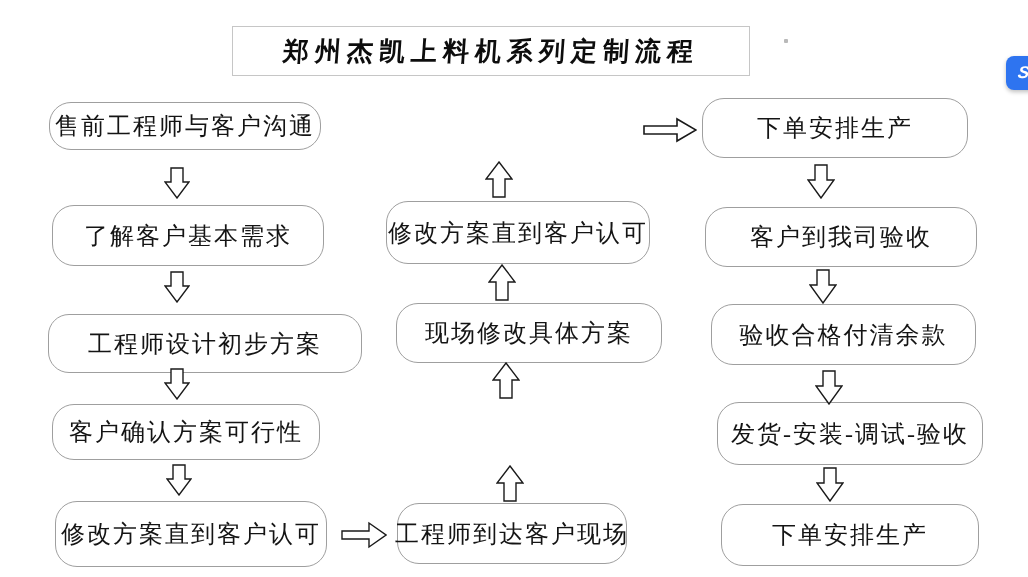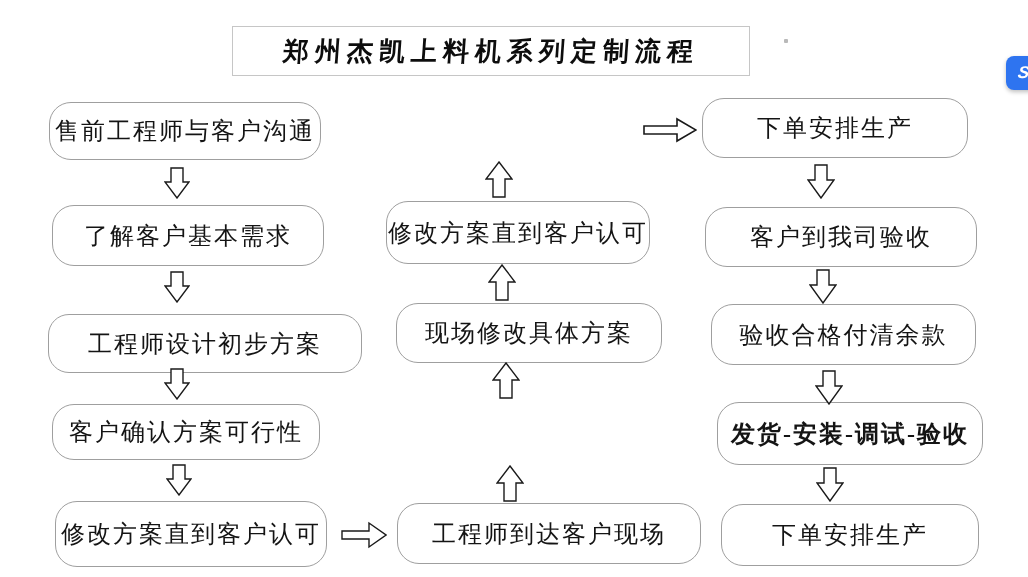--- a/index.html
+++ b/index.html
@@ -47,21 +47,21 @@
 </head>
 <body>
 
 <div class="canvas">
 
   <div class="title-box">
     <span class="title-text">郑州杰凯上料机系列定制流程</span>
   </div>
   <div class="dot"></div>
 
-  <div class="flow-box" style="left:49px;top:102px;width:272px;height:58px;">售前工程师与客户沟通</div>
+  <div class="flow-box" style="left:49px;top:102px;width:272px;height:48px;">售前工程师与客户沟通</div>
   <div class="flow-box" style="left:52px;top:205px;width:272px;height:61px;">了解客户基本需求</div>
   <div class="flow-box" style="left:48px;top:314px;width:314px;height:59px;border-radius:21px;">工程师设计初步方案</div>
   <div class="flow-box" style="left:52px;top:404px;width:268px;height:56px;">客户确认方案可行性</div>
   <div class="flow-box" style="left:55px;top:501px;width:272px;height:66px;">修改方案直到客户认可</div>
 
   <div class="arrow" style="left:164px;top:167px;">
     <svg width="26" height="32" viewBox="0 0 26 32">
         <polygon points="7,1 19,1 19,15 25,15 13,31 1,15 7,15" fill="#ffffff" stroke="#1a1a1a" stroke-width="1.4"></polygon>
       </svg>
   </div>
@@ -82,21 +82,21 @@
   </div>
 
   <div class="arrow" style="left:341px;top:521px;">
     <svg width="46" height="28" viewBox="0 0 46 28">
         <polygon points="1,10 28,10 28,2 45,14 28,26 28,18 1,18" fill="#ffffff" stroke="#1a1a1a" stroke-width="1.4"></polygon>
       </svg>
   </div>
 
   <div class="flow-box" style="left:386px;top:201px;width:264px;height:63px;">修改方案直到客户认可</div>
   <div class="flow-box" style="left:396px;top:303px;width:266px;height:60px;">现场修改具体方案</div>
-  <div class="flow-box" style="left:397px;top:503px;width:304px;height:61px;">工程师到达客户现场</div>
+  <div class="flow-box" style="left:397px;top:503px;width:230px;height:61px;">工程师到达客户现场</div>
 
   <div class="arrow" style="left:485px;top:161px;">
     <svg width="28" height="37" viewBox="0 0 28 37">
         <polygon points="14,1 27,18 20,18 20,36 8,36 8,18 1,18" fill="#ffffff" stroke="#1a1a1a" stroke-width="1.4"></polygon>
       </svg>
   </div>
   <div class="arrow" style="left:488px;top:264px;">
     <svg width="28" height="37" viewBox="0 0 28 37">
         <polygon points="14,1 27,18 20,18 20,36 8,36 8,18 1,18" fill="#ffffff" stroke="#1a1a1a" stroke-width="1.4"></polygon>
       </svg>
@@ -114,21 +114,21 @@
 
   <div class="arrow" style="left:643px;top:117px;">
     <svg width="54" height="26" viewBox="0 0 54 26">
         <polygon points="1,9 34,9 34,2 53,13 34,24 34,17 1,17" fill="#ffffff" stroke="#1a1a1a" stroke-width="1.6"></polygon>
       </svg>
   </div>
 
   <div class="flow-box" style="left:702px;top:98px;width:266px;height:60px;">下单安排生产</div>
   <div class="flow-box" style="left:705px;top:207px;width:272px;height:60px;">客户到我司验收</div>
   <div class="flow-box" style="left:711px;top:304px;width:265px;height:61px;">验收合格付清余款</div>
-  <div class="flow-box" style="left:717px;top:402px;width:266px;height:63px;font-weight:bold;">发货-安装-调试-验收</div>
+  <div class="flow-box" style="left:717px;top:402px;width:266px;height:63px;">发货-安装-调试-验收</div>
   <div class="flow-box" style="left:721px;top:504px;width:258px;height:62px;">下单安排生产</div>
 
   <div class="arrow" style="left:807px;top:164px;">
     <svg width="28" height="35" viewBox="0 0 28 35">
         <polygon points="8,1 20,1 20,16 27,16 14,34 1,16 8,16" fill="#ffffff" stroke="#1a1a1a" stroke-width="1.4"></polygon>
       </svg>
   </div>
   <div class="arrow" style="left:809px;top:269px;">
     <svg width="28" height="35" viewBox="0 0 28 35">
         <polygon points="8,1 20,1 20,16 27,16 14,34 1,16 8,16" fill="#ffffff" stroke="#1a1a1a" stroke-width="1.4"></polygon>

